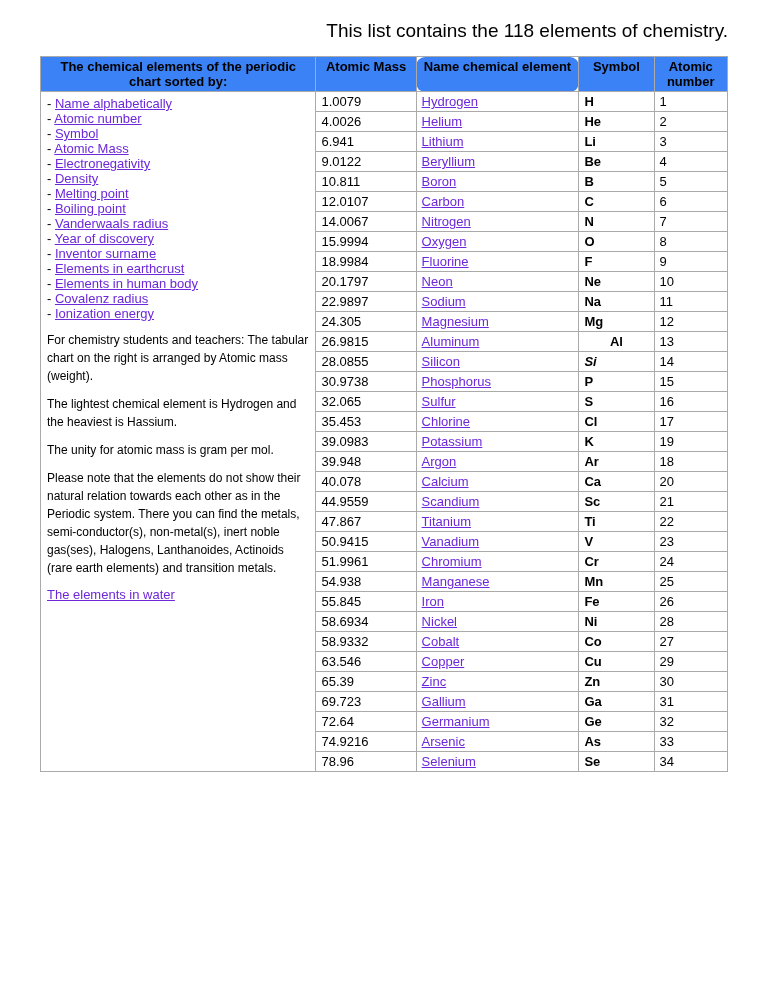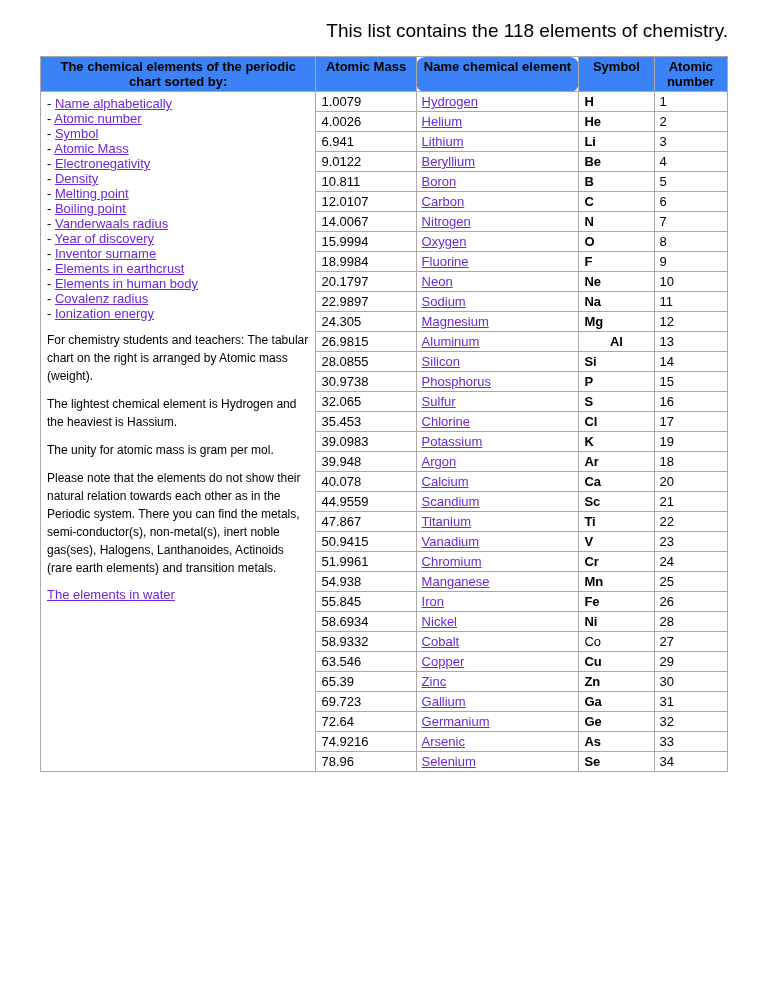--- a/index.html
+++ b/index.html
@@ -177,21 +177,21 @@
       </tr>
       <tr>
         <td>26.9815</td>
         <td><a href="#">Aluminum</a></td>
         <td style="font-weight: bold; text-align: center;">Al</td>
         <td>13</td>
       </tr>
       <tr>
         <td>28.0855</td>
         <td><a href="#">Silicon</a></td>
-        <td style="font-weight: bold;">Si</td>
+        <td style="font-weight: bold; font-style: italic;">Si</td>
         <td>14</td>
       </tr>
       <tr>
         <td>30.9738</td>
         <td><a href="#">Phosphorus</a></td>
         <td style="font-weight: bold;">P</td>
         <td>15</td>
       </tr>
       <tr>
         <td>32.065</td>
@@ -261,21 +261,21 @@
       </tr>
       <tr>
         <td>58.6934</td>
         <td><a href="#">Nickel</a></td>
         <td style="font-weight: bold;">Ni</td>
         <td>28</td>
       </tr>
       <tr>
         <td>58.9332</td>
         <td><a href="#">Cobalt</a></td>
-        <td style="font-weight: normal; margin-top: 28px;">Co</td>
+        <td style="font-weight: bold; margin-top: 28px;">Co</td>
         <td>27</td>
       </tr>
       <tr>
         <td>63.546</td>
         <td><a href="#">Copper</a></td>
         <td style="font-weight: bold;">Cu</td>
         <td>29</td>
       </tr>
       <tr>
         <td>65.39</td>

